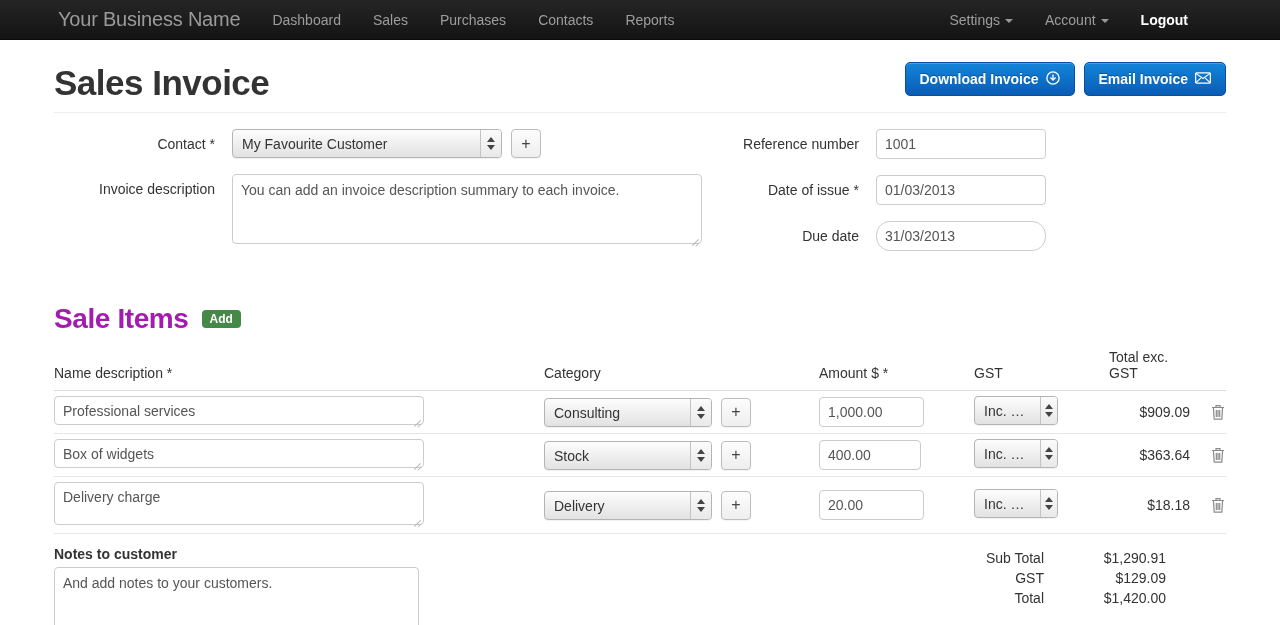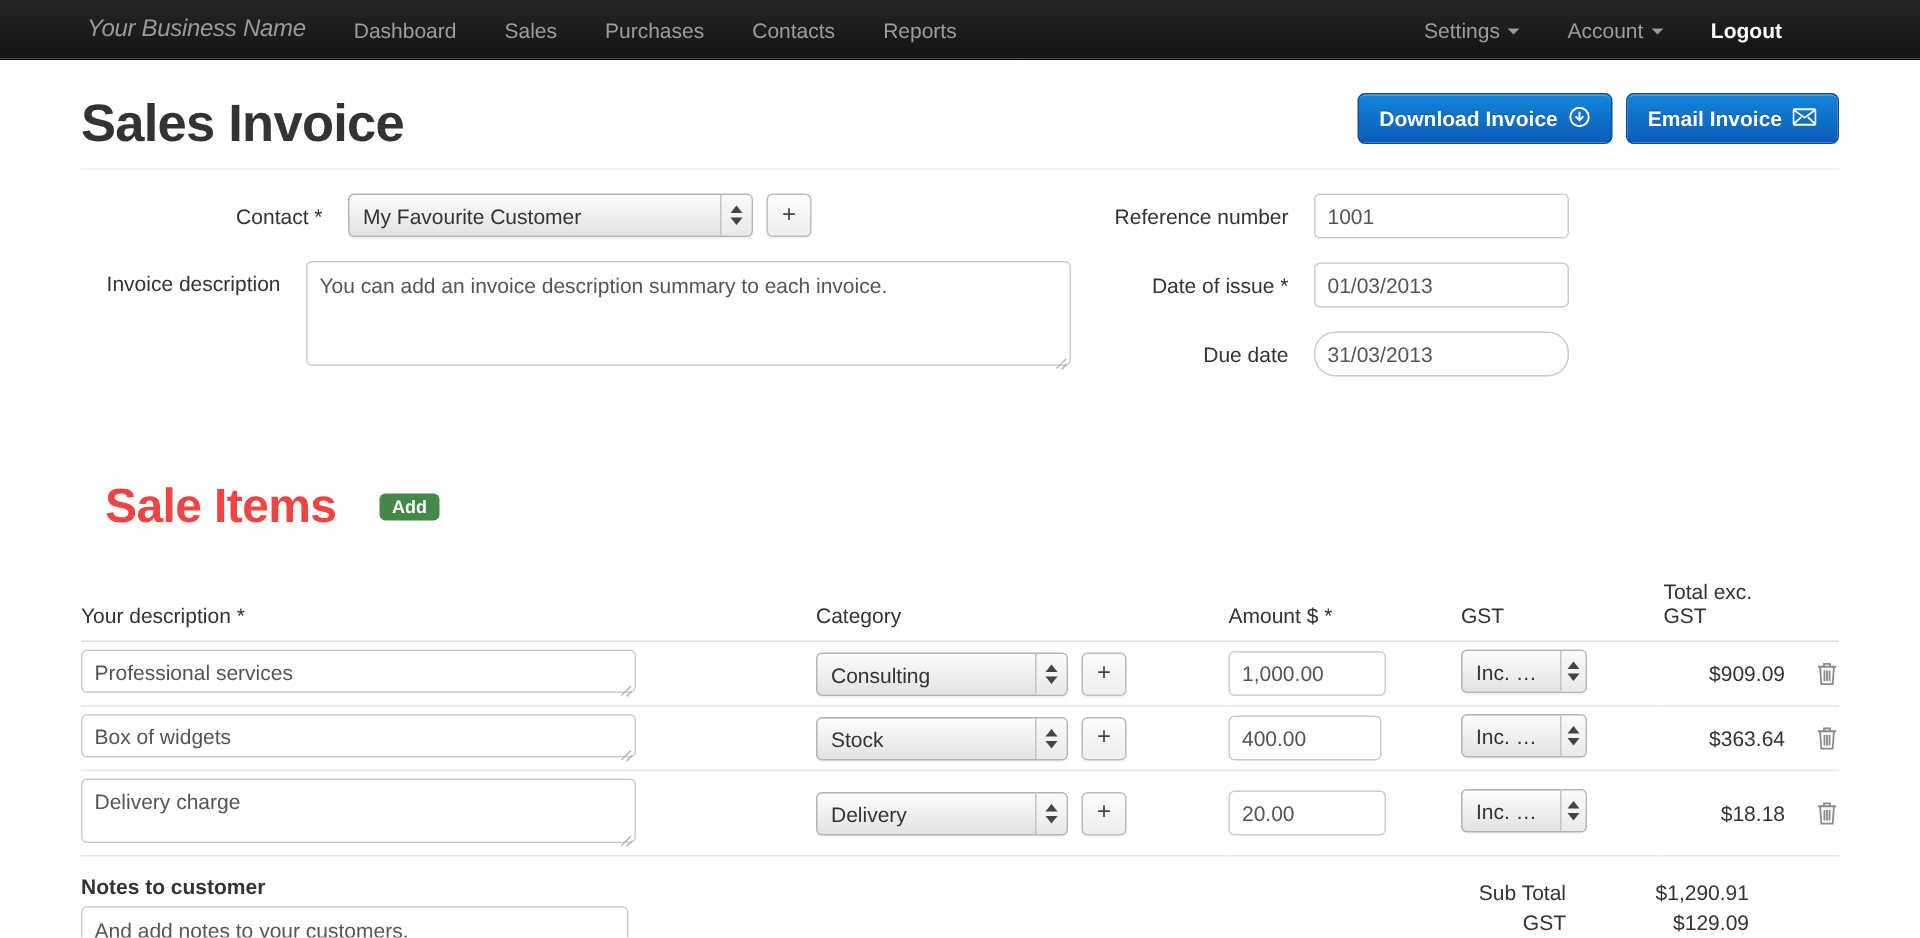--- a/index.html
+++ b/index.html
@@ -18,25 +18,24 @@
     height:40px;
     background:linear-gradient(to bottom,#252525 0%,#141414 100%);
     border-bottom:1px solid #0c0c0c;
     display:flex;
     align-items:center;
     padding:0 16px;
     position:relative;
   }
   .brand {
     color:#9a9a9a;
-    font-size:16px;
+    font-size:20px;
     padding:0 16px 0 42px;
     letter-spacing:-0.2px;
     white-space:nowrap;
-    font-style:italic;
   }
   .nav-links { display:flex; align-items:center; }
   .nav-link {
     color:#9d9d9d;
     font-size:14px;
     padding:0 16px;
     line-height:40px;
     cursor:pointer;
     white-space:nowrap;
   }
@@ -209,24 +208,24 @@
 
   
   .section-head {
     display:flex;
     align-items:center;
     gap:13px;
     margin-top:36px;
     margin-bottom:6px;
   }
   h2.section-title {
-    margin:16px;
-    font-size:32px;
+    margin:0;
+    font-size:28px;
     font-weight:bold;
-    color:#ef4444;
+    color:#a21caf;
     letter-spacing:-0.4px;
   }
   .badge-add {
     background:#468847;
     color:#ffffff;
     font-size:12px;
     font-weight:bold;
     border-radius:4px;
     padding:3px 8px;
     cursor:pointer;
@@ -350,21 +349,21 @@
                 <i class="dn"></i>
               </span>
           </div>
           <div class="btn-plus">+</div>
         </div>
       </div>
 
       <div class="frow">
         <div class="frow-label">Invoice description</div>
         <div class="ta-wrap">
-          <textarea class="inp" style="width: 510px; height: 70px;">You can add an invoice description summary to each invoice.</textarea>
+          <textarea class="inp" style="width: 470px; height: 70px;">You can add an invoice description summary to each invoice.</textarea>
           <span class="ta-handle"></span>
         </div>
       </div>
 
     </div>
 
     <div class="col-right">
 
       <div class="frow">
         <div class="frow-label">Reference number</div>
@@ -385,21 +384,21 @@
   </div>
 
   <div class="section-head">
     <h2 class="section-title">Sale Items</h2>
     <span class="badge-add">Add</span>
   </div>
 
   <table class="items">
     <thead>
       <tr>
-        <th class="c-desc">Your description *</th>
+        <th class="c-desc">Name description *</th>
         <th class="c-cat">Category</th>
         <th class="c-amt">Amount $ *</th>
         <th class="c-gst">GST</th>
         <th class="c-tot" colspan="2">Total exc. GST</th>
       </tr>
     </thead>
     <tbody>
 
       <tr>
         <td class="c-desc">

